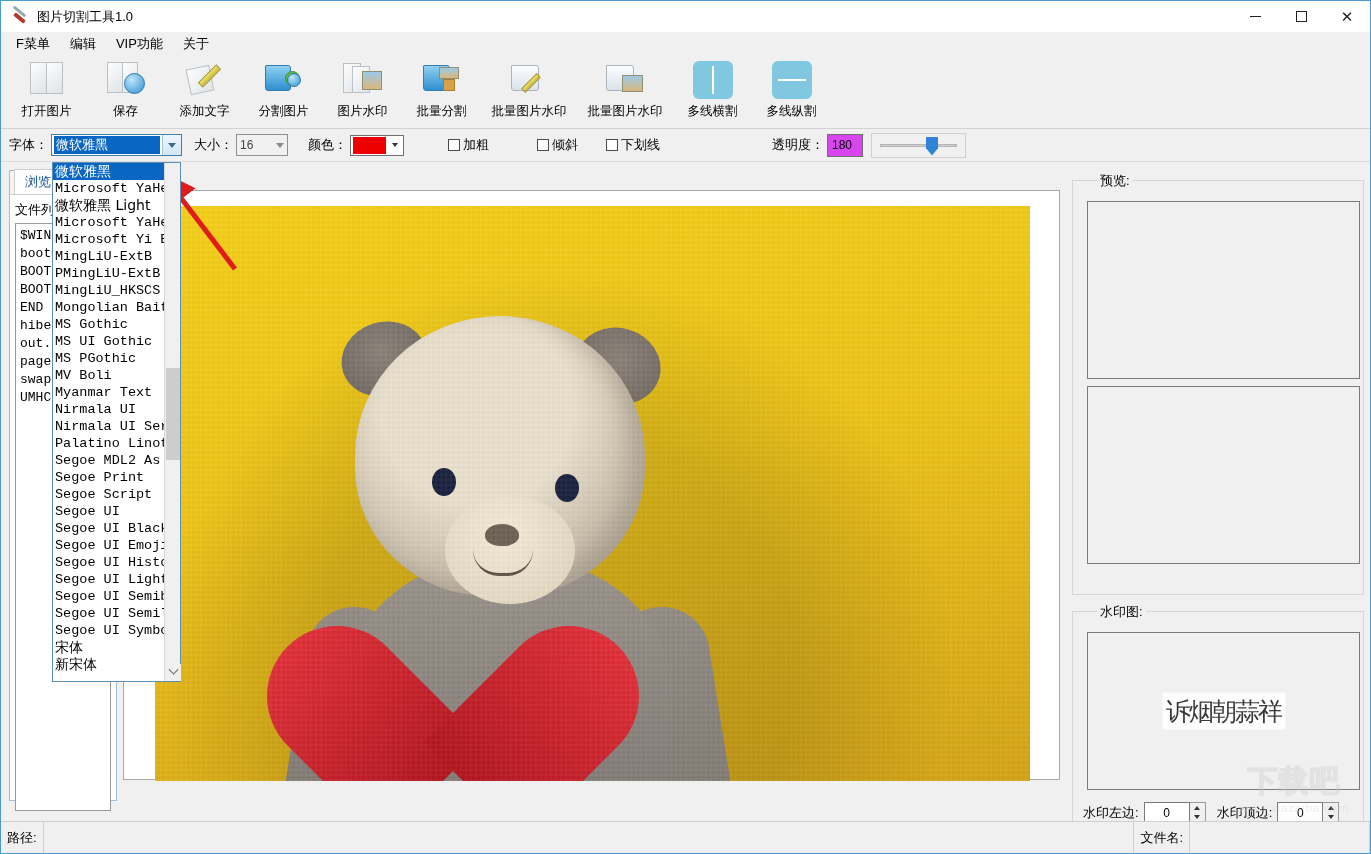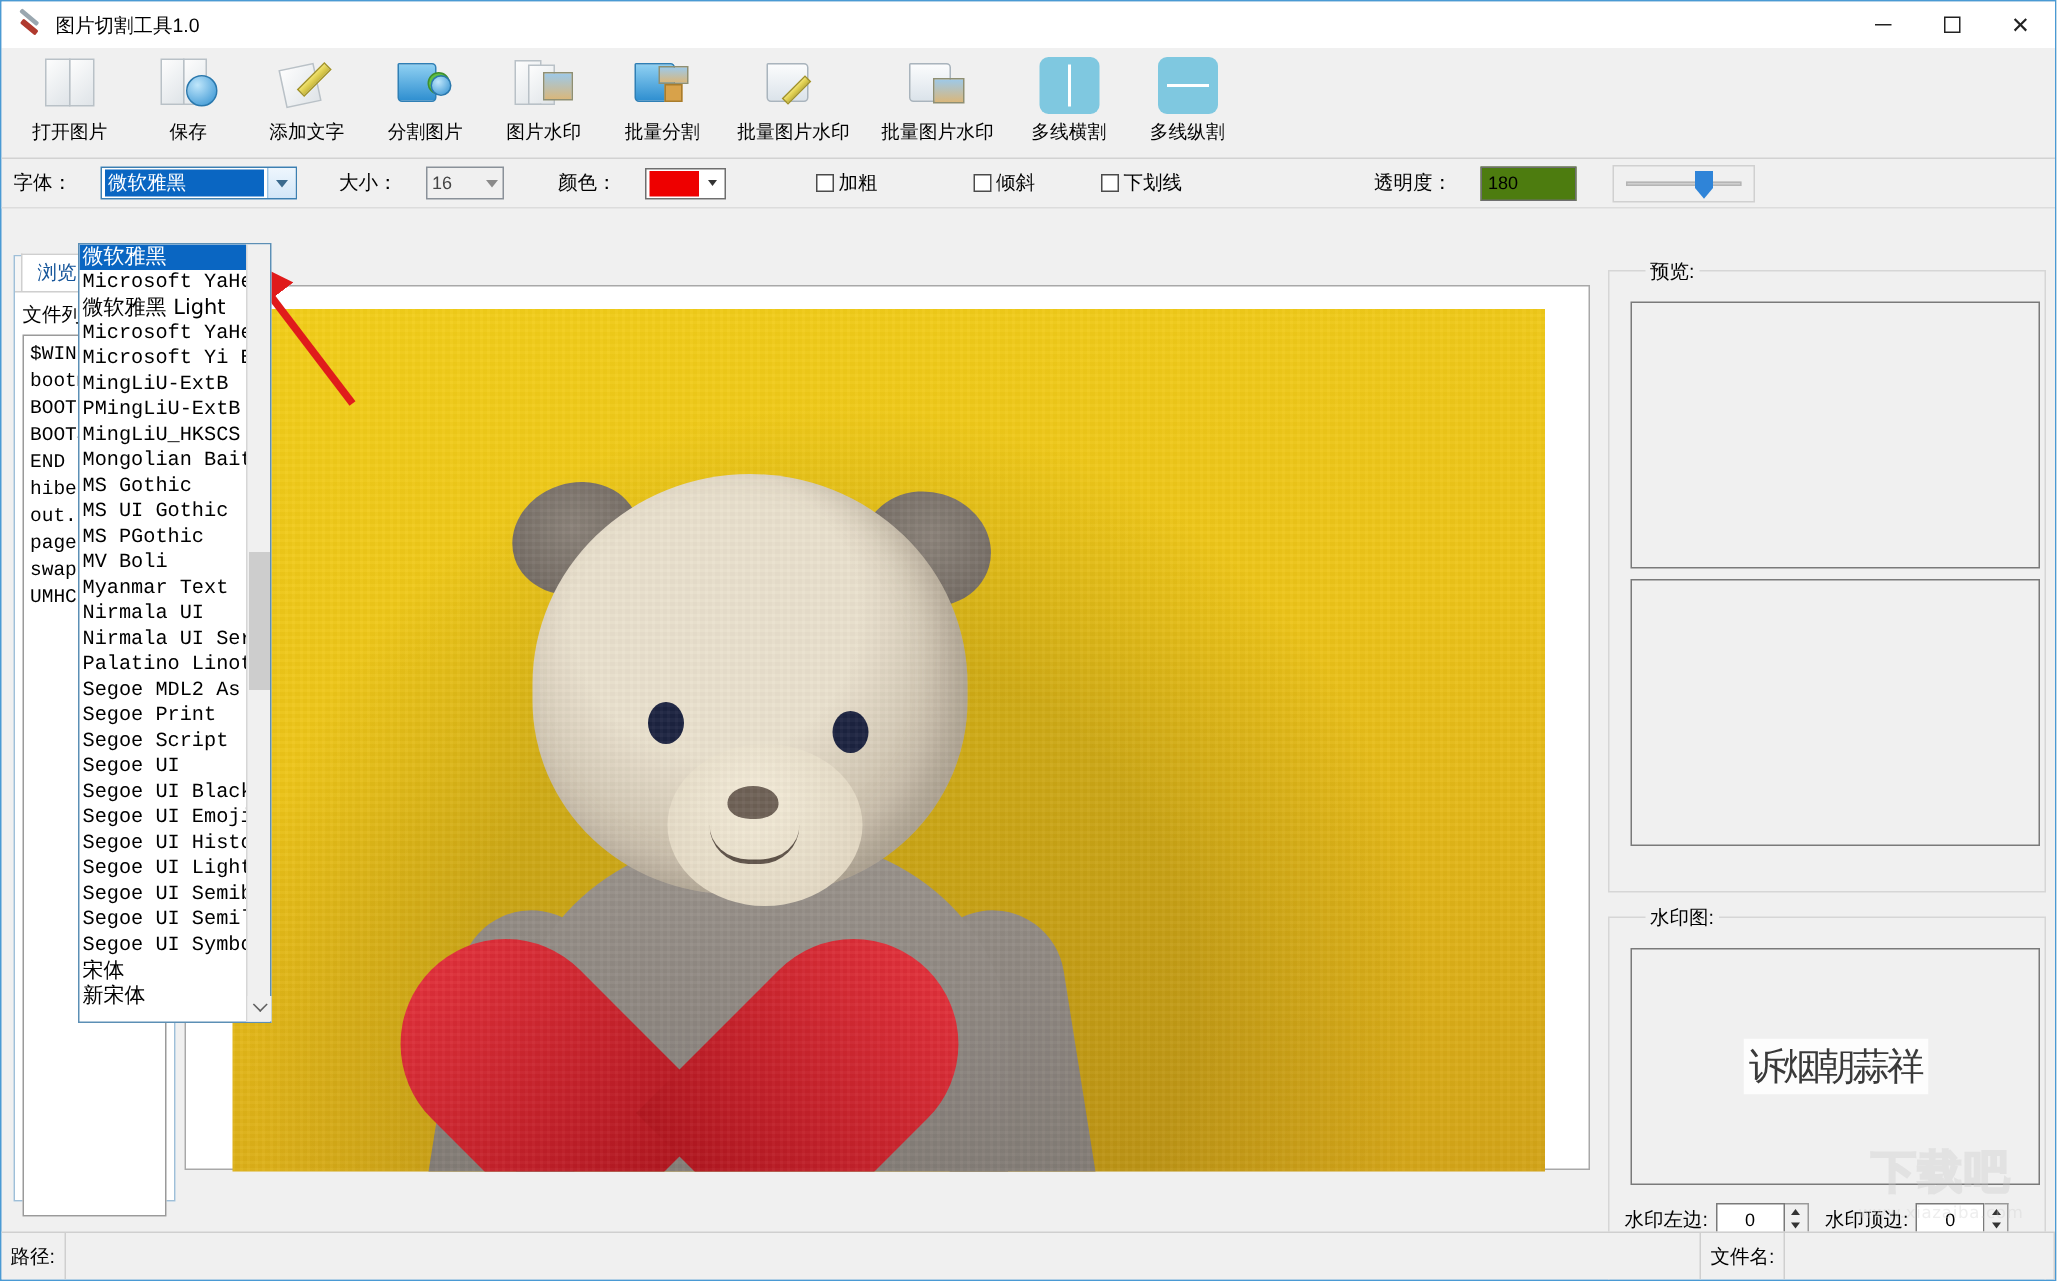--- a/index.html
+++ b/index.html
@@ -72,21 +72,21 @@
   .photo { position:absolute; background:linear-gradient(180deg,#9ec9e8,#d9b77c); border:1px solid #8f8f72; }
   .pencil { position:absolute; background:linear-gradient(90deg,#f2e36a,#c9b93d); transform:rotate(45deg); border:1px solid #a49428; }
   .blue-sq { position:absolute; left:3px; top:2px; width:40px; height:38px; background:#7fc8e0; border-radius:6px; }
   .blue-sq .ln-v { position:absolute; left:50%; top:5px; width:2px; height:28px; background:#fff; margin-left:-1px; }
   .blue-sq .ln-h { position:absolute; top:50%; left:6px; width:28px; height:2px; background:#fff; margin-top:-1px; }
   .arrow-green { position:absolute; background:#5fbf45; border:1px solid #3f8f2d; }
 
   
   .optbar {
     height:33px; display:flex; align-items:center;
-    background:#f0f0f0; padding-left:8px; gap:16px;
+    background:#f0f0f0; padding-left:8px; gap:0;
     border-bottom:1px solid #dcdcdc; position:relative;
   }
   .opt-label { font-size:13px; color:#000; margin-right:3px; }
   .font-combo {
     width:131px; height:22px; border:1px solid #3c7fb1; background:#fff;
     display:flex; align-items:center; position:relative;
   }
   .font-combo .val {
     flex:1; height:18px; margin:1px 2px; background:#0a66c2; color:#fff;
     font-size:13px; line-height:18px; padding-left:2px; width:104px;
@@ -108,21 +108,21 @@
     width:54px; height:21px; border:1px solid #6f6f6f; background:#fff;
     display:flex; align-items:center;
   }
   .color-box .swatch { width:33px; height:17px; margin:1px 0 1px 2px; background:#ee0000; }
   .color-box .dd2 { width:17px; display:flex; align-items:center; justify-content:center; }
 
   .chk { display:flex; align-items:center; gap:3px; font-size:13px; }
   .chk .box { width:12px; height:12px; border:1px solid #4b4b4b; background:#fff; }
 
   .alpha-input {
-    width:64px; height:23px; border:1px solid #6f6f6f; background:#4d7c0f;
+    width:36px; height:23px; border:1px solid #6f6f6f; background:#d946ef;
     font-size:12px; padding-left:4px; display:flex; align-items:center; color:#000;
   }
   .slider-wrap {
     width:95px; height:25px; border:1px solid #d0d0d0; background:#f0f0f0;
     position:relative; display:flex; align-items:center;
   }
   .slider-track { position:absolute; left:8px; right:8px; height:3px; background:#cfcfcf; border:1px solid #b5b5b5; }
   .slider-thumb {
     position:absolute; left:54px; top:3px; width:12px; height:19px;
     background:#2f84d8;
@@ -324,20 +324,26 @@
       <div class="win-btn">
           <span class="mini"></span>
         </div>
       <div class="win-btn">
           <span class="maxi"></span>
         </div>
       <div class="win-btn close">✕</div>
     </div>
   </div>
 
+  <div class="menubar">
+    <div class="menu-item">F菜单</div>
+    <div class="menu-item">编辑</div>
+    <div class="menu-item">VIP功能</div>
+    <div class="menu-item">关于</div>
+  </div>
 
   <div class="toolbar">
 
     <div class="tool">
       <div class="ticon">
         <span class="pg-white" style="left:6px;top:3px;width:17px;height:32px;"></span>
         <span class="pg-white" style="left:22px;top:3px;width:17px;height:32px;"></span>
       </div>
       <div class="tlabel">打开图片</div>
     </div>

